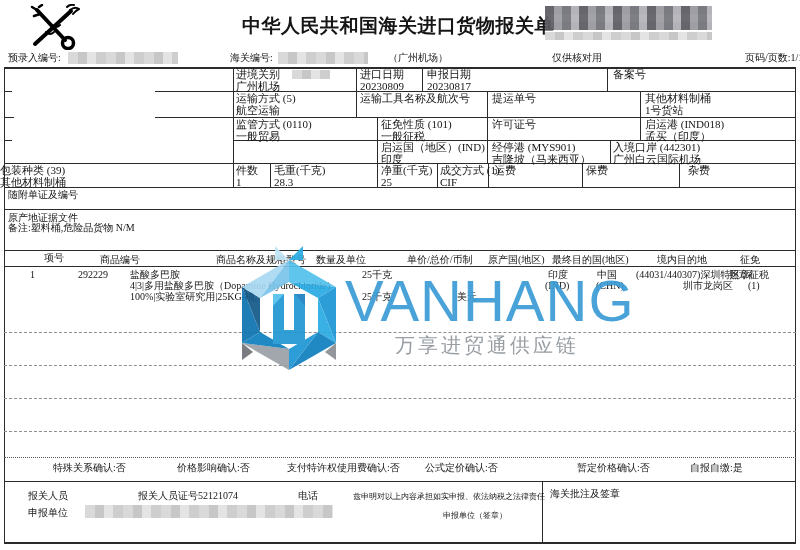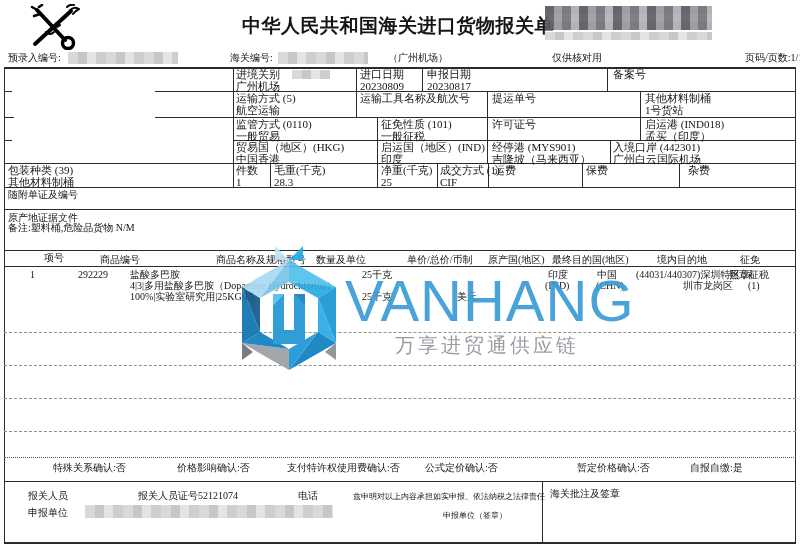--- a/index.html
+++ b/index.html
@@ -145,38 +145,34 @@
   </div>
   <div class="cell" style="left:492px;top:119px">
     <div>许可证号</div>
     <div></div>
   </div>
   <div class="cell" style="left:645px;top:119px">
     <div>启运港 (IND018)</div>
     <div>孟买（印度）</div>
   </div>
 
-  <div class="cell" style="left:236px;top:142px">
-    <div>贸易国（地区）(HKG)</div>
-    <div>中国香港</div>
-  </div>
   <div class="cell" style="left:381px;top:142px">
     <div>启运国（地区）(IND)</div>
     <div>印度</div>
   </div>
   <div class="cell" style="left:492px;top:142px">
     <div>经停港 (MYS901)</div>
     <div>吉隆坡（马来西亚）</div>
   </div>
   <div class="cell" style="left:613px;top:142px">
     <div>入境口岸 (442301)</div>
     <div>广州白云国际机场</div>
   </div>
 
-  <div class="cell" style="left:8px;top:165px">
+  <div class="cell" style="left:0;top:165px">
     <div>包装种类 (39)</div>
     <div>其他材料制桶</div>
   </div>
   <div class="cell" style="left:236px;top:165px">
     <div>件数</div>
     <div>1</div>
   </div>
   <div class="cell" style="left:274px;top:165px">
     <div>毛重(千克)</div>
     <div>28.3</div>

